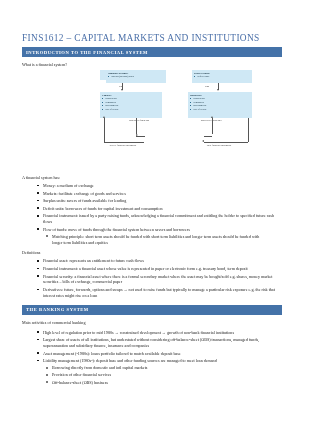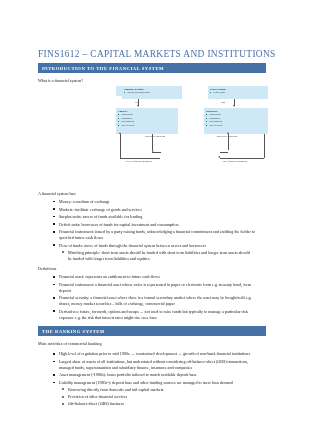--- a/index.html
+++ b/index.html
@@ -1,20 +1,20 @@
 <!DOCTYPE html>
 <html><head>
 <meta charset="utf-8">
 <style>
   html,body{margin:0;padding:0;}
   body{
     width:300px;height:424px;background:#ffffff;overflow:hidden;
     font-family:"Liberation Serif","DejaVu Serif",serif;color:#1a1a1a;
   }
-  .page{position:relative;width:300px;height:424px;padding:16px;box-sizing:border-box;}
+  .page{position:relative;width:300px;height:424px;padding:0;box-sizing:border-box;}
   .inner{padding:33px 18px 0 22px;}
 
   .doc-title{
     font-family:"Liberation Serif","DejaVu Serif",serif;
     font-size:9.4px;letter-spacing:.35px;color:#4a6fa8;
     font-weight:400;margin:0 0 4px 0;white-space:nowrap;
   }
 
   .banner{
     background:#4472a8;color:#ffffff;

